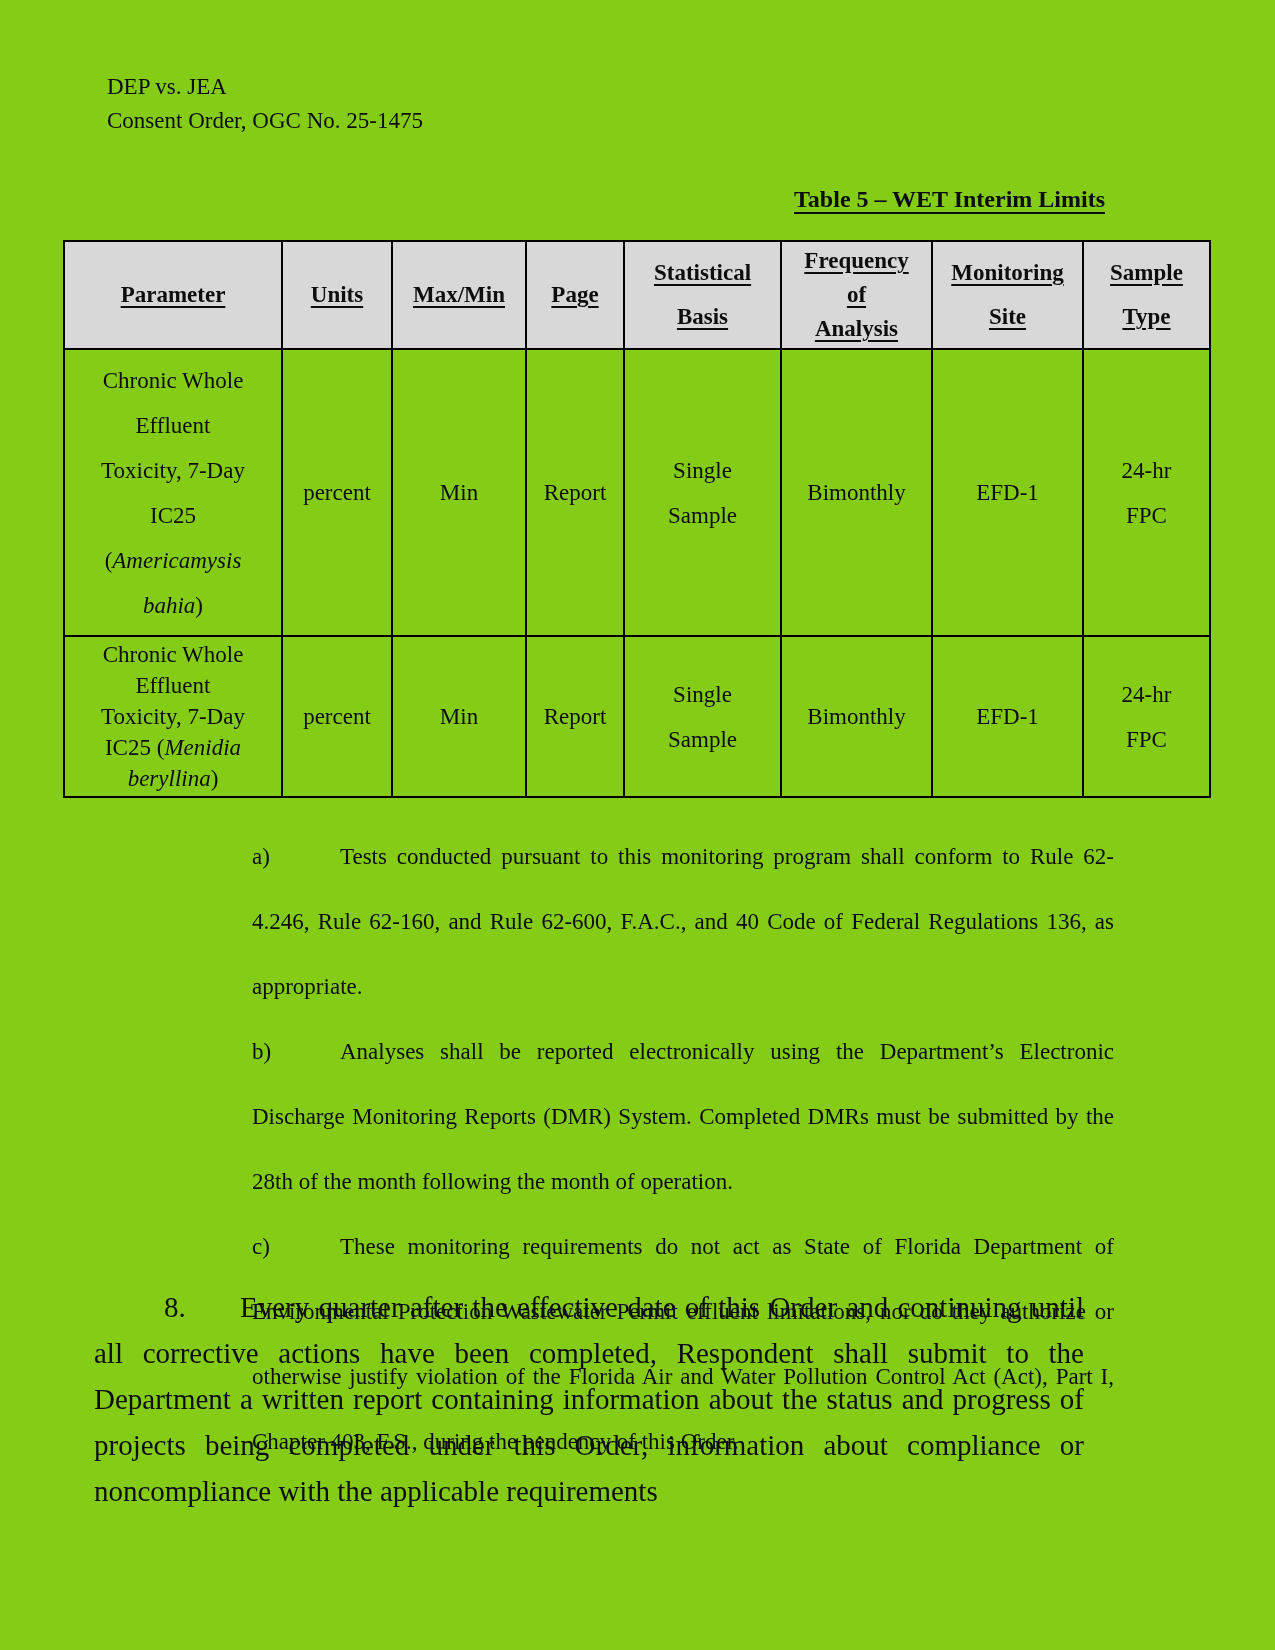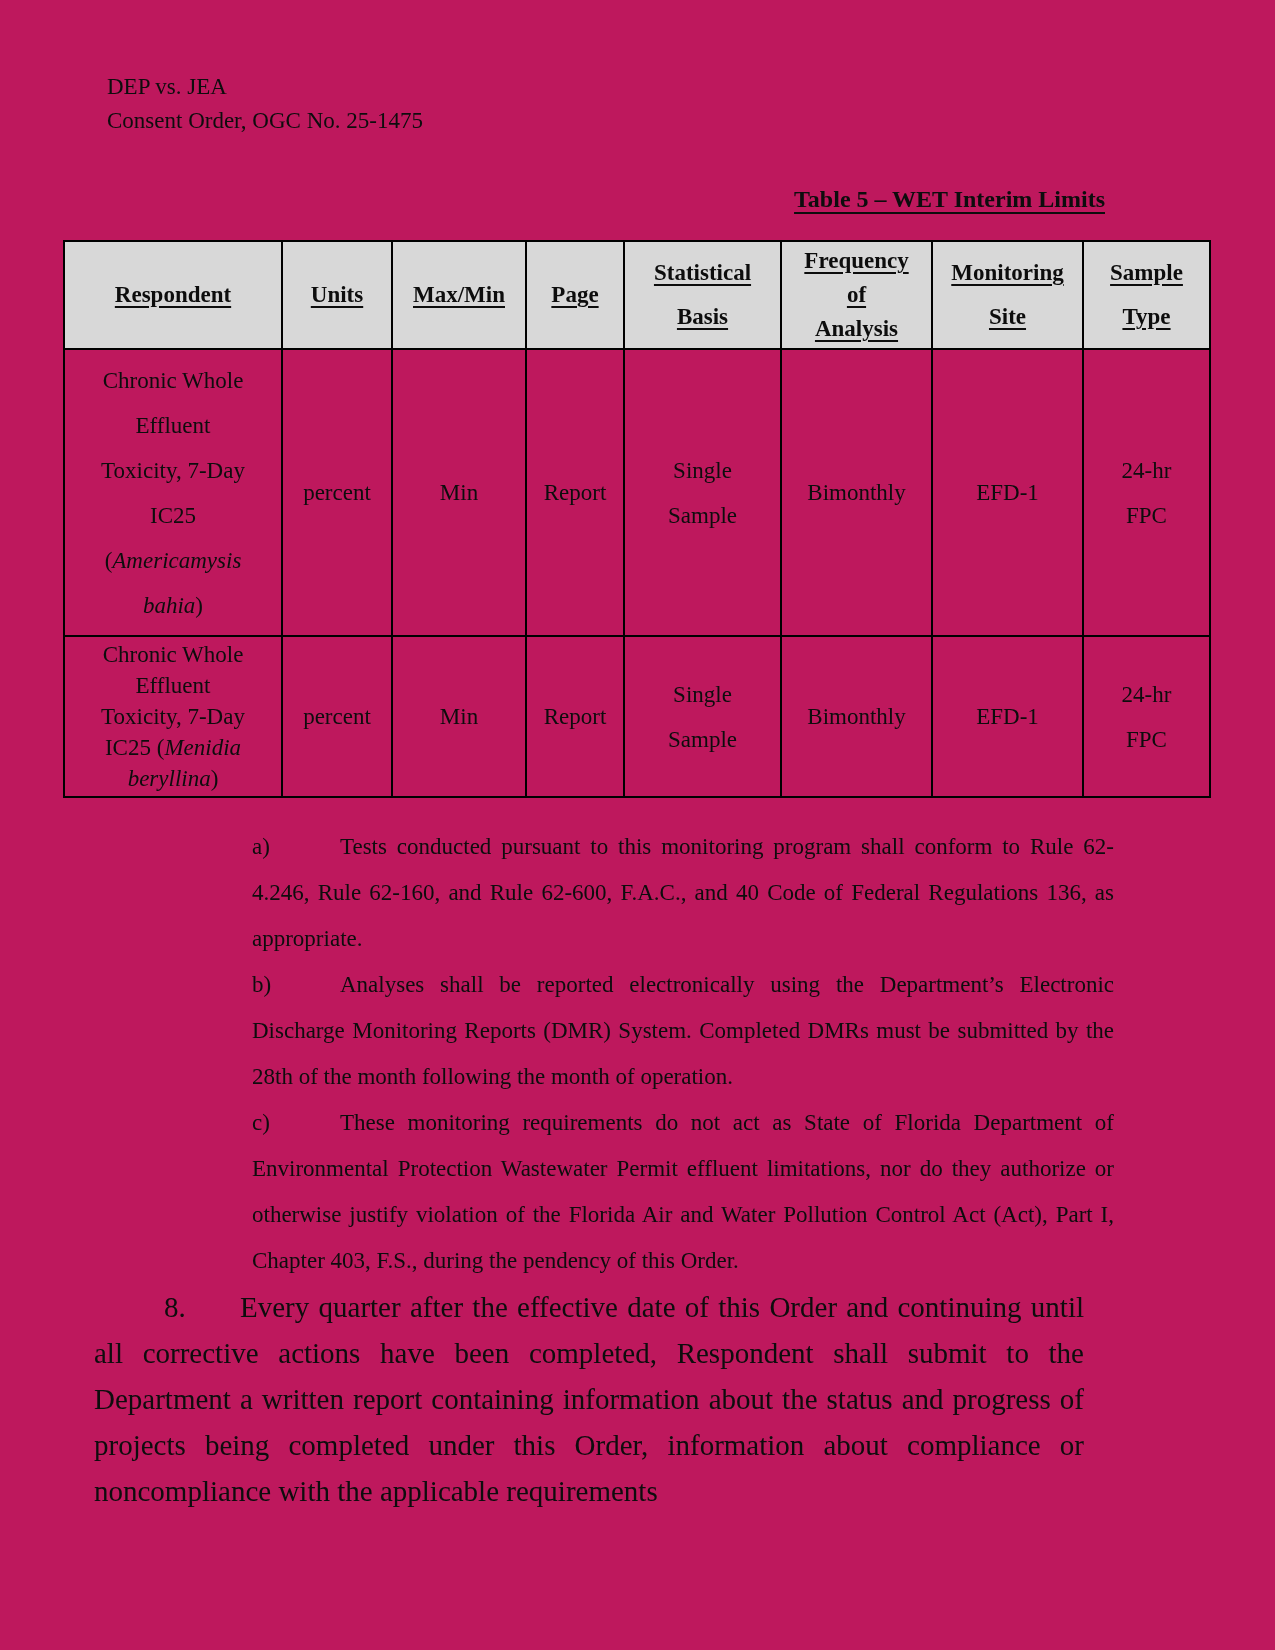--- a/index.html
+++ b/index.html
@@ -1,21 +1,21 @@
 <!DOCTYPE html>
 <html><head>
 <meta charset="utf-8">
 <style>
   * { margin:0; padding:0; box-sizing:border-box; }
   html,body { background:#ffffff; }
   .page {
     position:relative;
     width:1275px;
     height:1650px;
-    background:#be185d;
+    background:#84cc16;
     color:#0d0d0d;
     font-family:"Liberation Serif","DejaVu Serif",serif;
     overflow:hidden;
   }
 
   
   .doc-header {
     position:absolute;
     left:107px;
     top:70px;
@@ -76,21 +76,21 @@
   .row-single .cell-multiline { line-height:45px; }
   .species { font-style:italic; }
 
   
   .subparas {
     position:absolute;
     left:252px;
     top:824px;
     width:862px;
     font-size:23px;
-    line-height:46px;
+    line-height:65px;
     text-align:justify;
   }
   .subpara .para-label {
     display:inline-block;
     width:88px;
   }
   .para8 {
     position:absolute;
     left:94px;
     top:1284px;
@@ -126,21 +126,21 @@
         <col style="width:110px">
         <col style="width:134px">
         <col style="width:98px">
       <col style="width:157px">
         <col style="width:151px">
         <col style="width:151px">
         <col style="width:127px">
     </colgroup>
     <thead>
       <tr>
-        <th><span class="u ml">Respondent</span></th>
+        <th><span class="u ml">Parameter</span></th>
         <th><span class="u ml">Units</span></th>
         <th><span class="u ml">Max/Min</span></th>
         <th><span class="u ml">Page</span></th>
         <th><span class="u ml">Statistical
 Basis</span></th>
         <th class="lh-sm"><span class="u ml">Frequency
 of
 Analysis</span></th>
         <th><span class="u ml">Monitoring
 Site</span></th>

